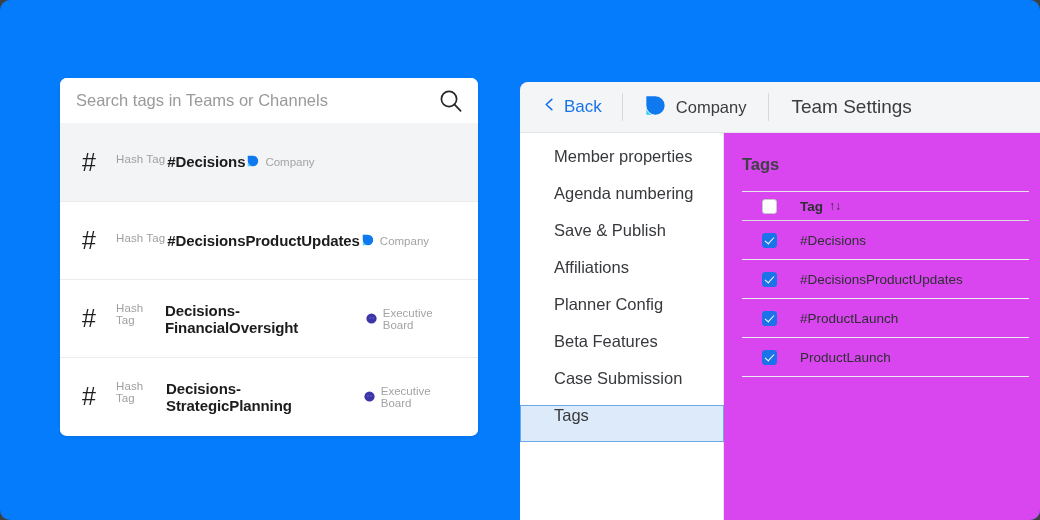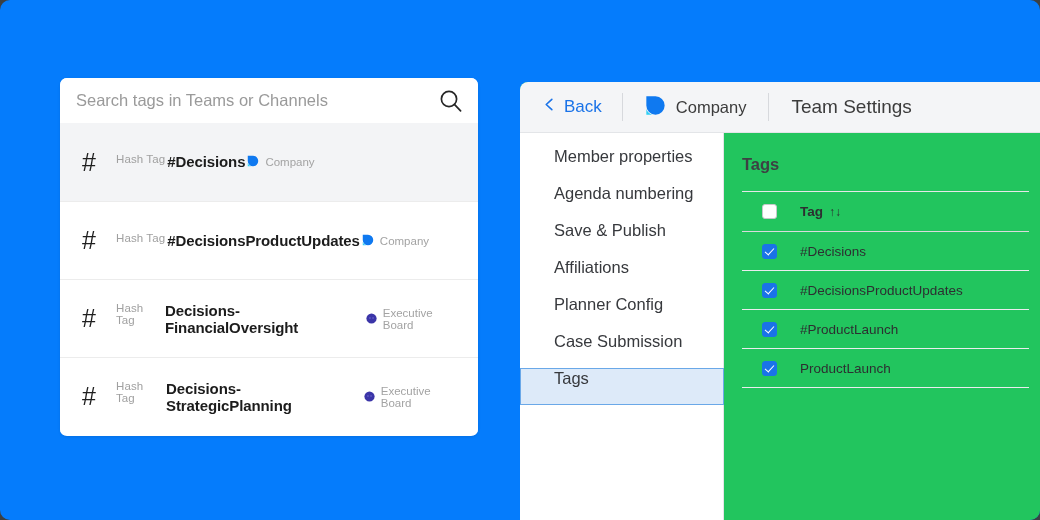--- a/index.html
+++ b/index.html
@@ -87,21 +87,21 @@
   .droplet { flex: none; display: block; }
   .board-dot { flex: none; display: block; }
 
   
   #settings-panel {
     position: absolute;
     left: 520px;
     top: 82px;
     width: 520px;
     height: 438px;
-    background: #22c55e;
+    background: #d946ef;
     border-top-left-radius: 8px;
     overflow: hidden;
   }
   .settings-header {
     height: 51px;
     background: #f4f5f7;
     display: flex;
     align-items: center;
     border-bottom: 1px solid #e3e5e8;
     box-sizing: border-box;
@@ -172,21 +172,21 @@
     cursor: pointer;
   }
   .btn-primary { background: #0d6efd; color: #fff; padding: 0 13px; }
   .btn-outline { background: #fff; color: #2b7cd3; border-color: #9cc2ea; padding: 0 16px; }
   .btn-danger { background: #c9304a; color: #fff; padding: 0 15px; }
 
   .tag-table { width: 287px; }
   .tbl-head {
     display: flex;
     align-items: center;
-    height: 41px;
+    height: 30px;
     border-top: 1px solid #e6e7e9;
     border-bottom: 1px solid #d9dadc;
     padding-left: 20px;
     box-sizing: border-box;
     text-align: center;
   }
   .tbl-row {
     display: flex;
     align-items: center;
     height: 39px;
@@ -344,20 +344,23 @@
           <div class="nav-item">
             <span>Save &amp; Publish</span>
           </div>
           <div class="nav-item">
             <span>Affiliations</span>
           </div>
           <div class="nav-item">
             <span>Planner Config</span>
           </div>
           <div class="nav-item">
+            <span>Beta Features</span>
+          </div>
+          <div class="nav-item">
             <span>Case Submission</span>
           </div>
           <div class="nav-item active">
             <span>Tags</span>
           </div>
         </div>
 
       <div class="content-col">
         <div class="content-title">Tags</div>
 

